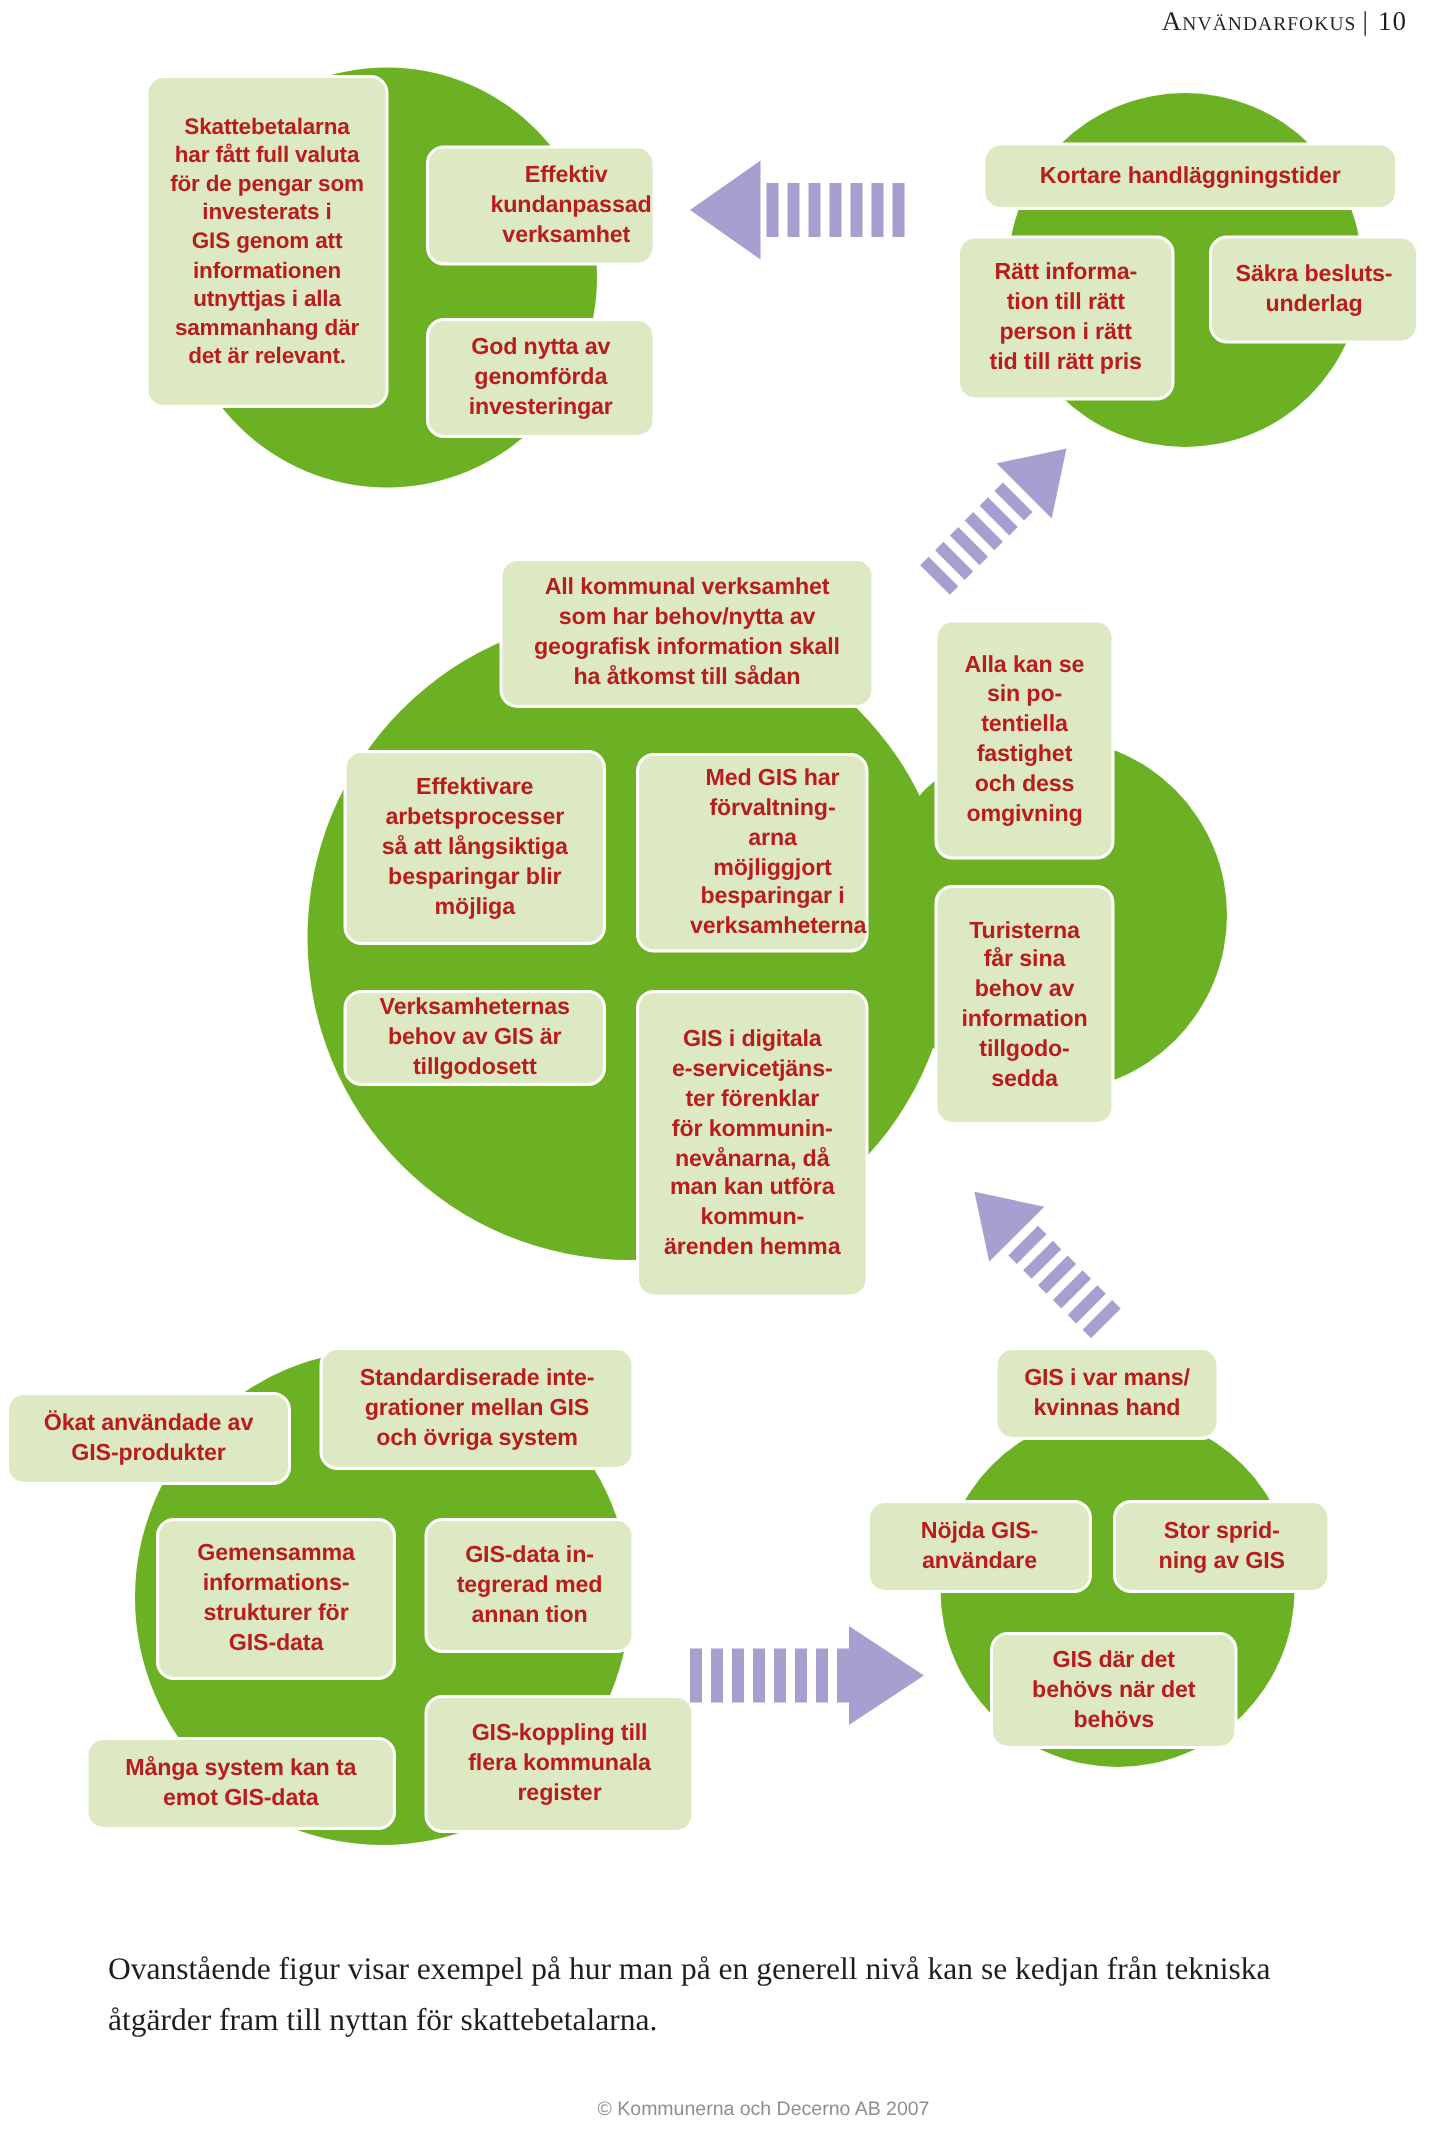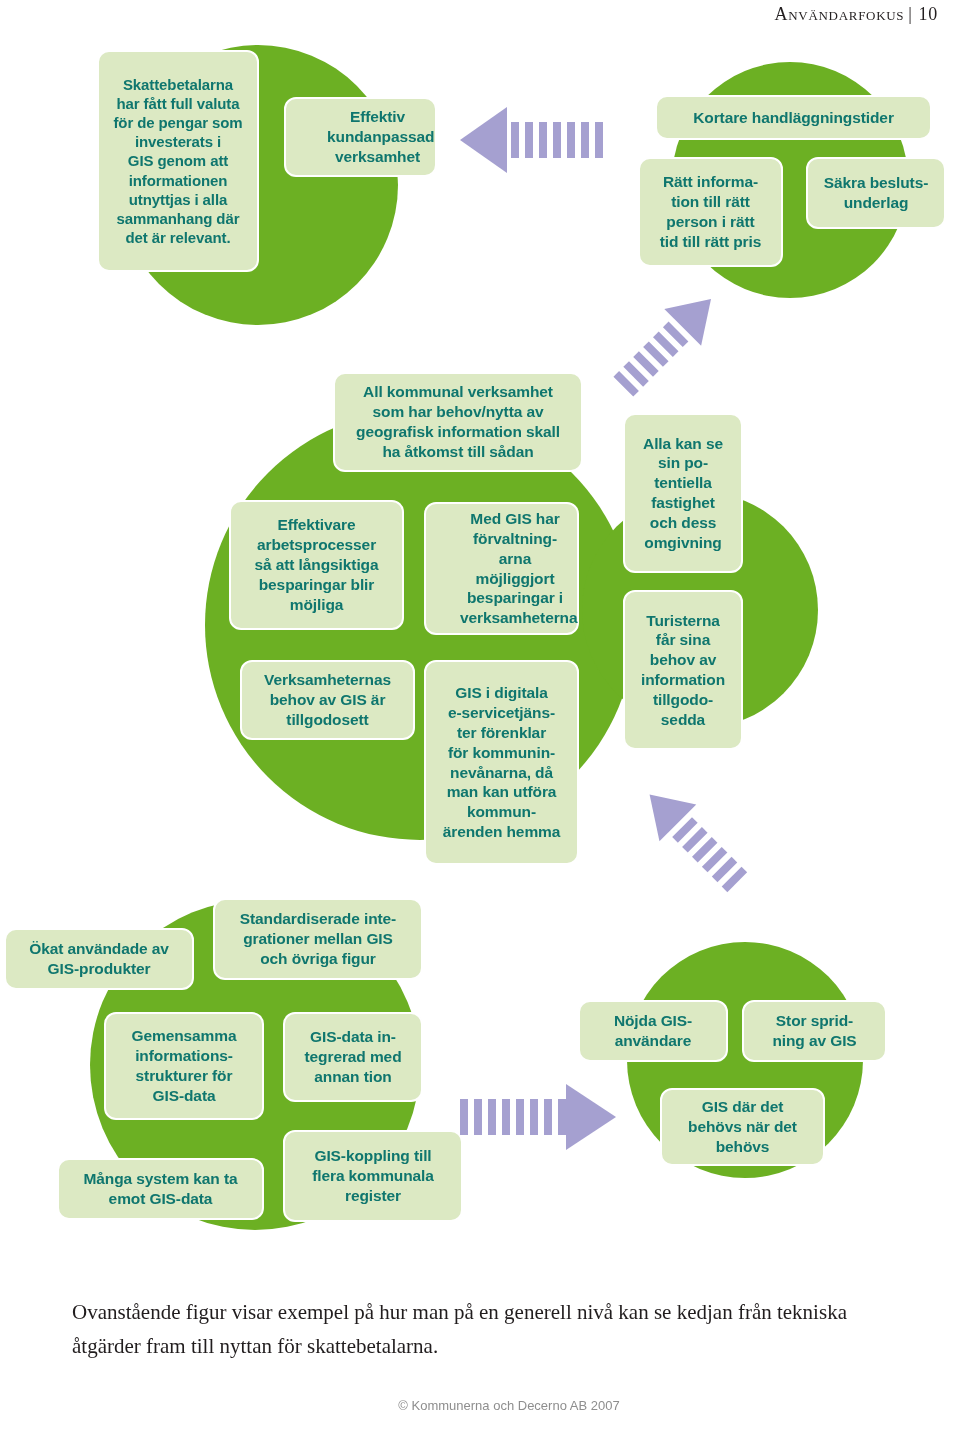--- a/index.html
+++ b/index.html
@@ -54,21 +54,21 @@
     pointer-events: none;
   }
 
   
   .node {
     position: absolute;
     box-sizing: border-box;
     background: #dce9c3;
     border: 2.5px solid #ffffff;
     border-radius: 12px;
-    color: #0f766e;
+    color: #b91c1c;
     font-weight: bold;
     font-size: 15.5px;
     line-height: 1.28;
     text-align: center;
     display: flex;
     align-items: center;
     justify-content: flex-end;
     padding: 4px 7px;
     letter-spacing: -0.1px;
   }
@@ -136,20 +136,25 @@
 informationen
 utnyttjas i alla
 sammanhang där
 det är relevant.</span>
   </div>
   <div class="node" style="left:284px; top:97px; width:153px; height:80px;padding-left:41px;">
     <span>Effektiv
 kundanpassad
 verksamhet</span>
   </div>
+  <div class="node" style="left:284px; top:212px; width:153px; height:80px;">
+    <span>God nytta av
+genomförda
+investeringar</span>
+  </div>
 
   <div class="node" style="left:655px; top:95px; width:277px; height:45px;">
     <span>Kortare handläggningstider</span>
   </div>
   <div class="node" style="left:638px; top:157px; width:145px; height:110px;">
     <span>Rätt informa-
 tion till rätt
 person i rätt
 tid till rätt pris</span>
   </div>
@@ -171,21 +176,21 @@
 besparingar blir
 möjliga</span>
   </div>
   <div class="node" style="left:424px; top:502px; width:155px; height:133px;padding-left:34px;">
     <span>Med GIS har
 förvaltning-
 arna möjliggjort
 besparingar i
 verksamheterna</span>
   </div>
-  <div class="node" style="left:229px; top:660px; width:175px; height:80px;margin-left:11px;">
+  <div class="node" style="left:229px; top:660px; width:175px; height:64px;">
     <span>Verksamheternas
 behov av GIS är
 tillgodosett</span>
   </div>
   <div class="node" style="left:424px; top:660px; width:155px; height:205px;">
     <span>GIS i digitala
 e-servicetjäns-
 ter förenklar
 för kommunin-
 nevånarna, då
@@ -211,21 +216,21 @@
 sedda</span>
   </div>
 
   <div class="node" style="left:4px; top:928px; width:190px; height:62px;">
     <span>Ökat användade av
 GIS-produkter</span>
   </div>
   <div class="node" style="left:213px; top:898px; width:210px; height:82px;">
     <span>Standardiserade inte-
 grationer mellan GIS
-och övriga figur</span>
+och övriga system</span>
   </div>
   <div class="node" style="left:104px; top:1012px; width:160px; height:108px;">
     <span>Gemensamma
 informations-
 strukturer för
 GIS-data</span>
   </div>
   <div class="node" style="left:283px; top:1012px; width:140px; height:90px;">
     <span>GIS-data in-
 tegrerad med
@@ -234,20 +239,24 @@
   <div class="node" style="left:57px; top:1158px; width:207px; height:62px;">
     <span>Många system kan ta
 emot GIS-data</span>
   </div>
   <div class="node" style="left:283px; top:1130px; width:180px; height:92px;">
     <span>GIS-koppling till
 flera kommunala
 register</span>
   </div>
 
+  <div class="node" style="left:663px; top:898px; width:150px; height:62px;">
+    <span>GIS i var mans/
+kvinnas hand</span>
+  </div>
   <div class="node" style="left:578px; top:1000px; width:150px; height:62px;">
     <span>Nöjda GIS-
 användare</span>
   </div>
   <div class="node" style="left:742px; top:1000px; width:145px; height:62px;">
     <span>Stor sprid-
 ning av GIS</span>
   </div>
   <div class="node" style="left:660px; top:1088px; width:165px; height:78px;">
     <span>GIS där det

